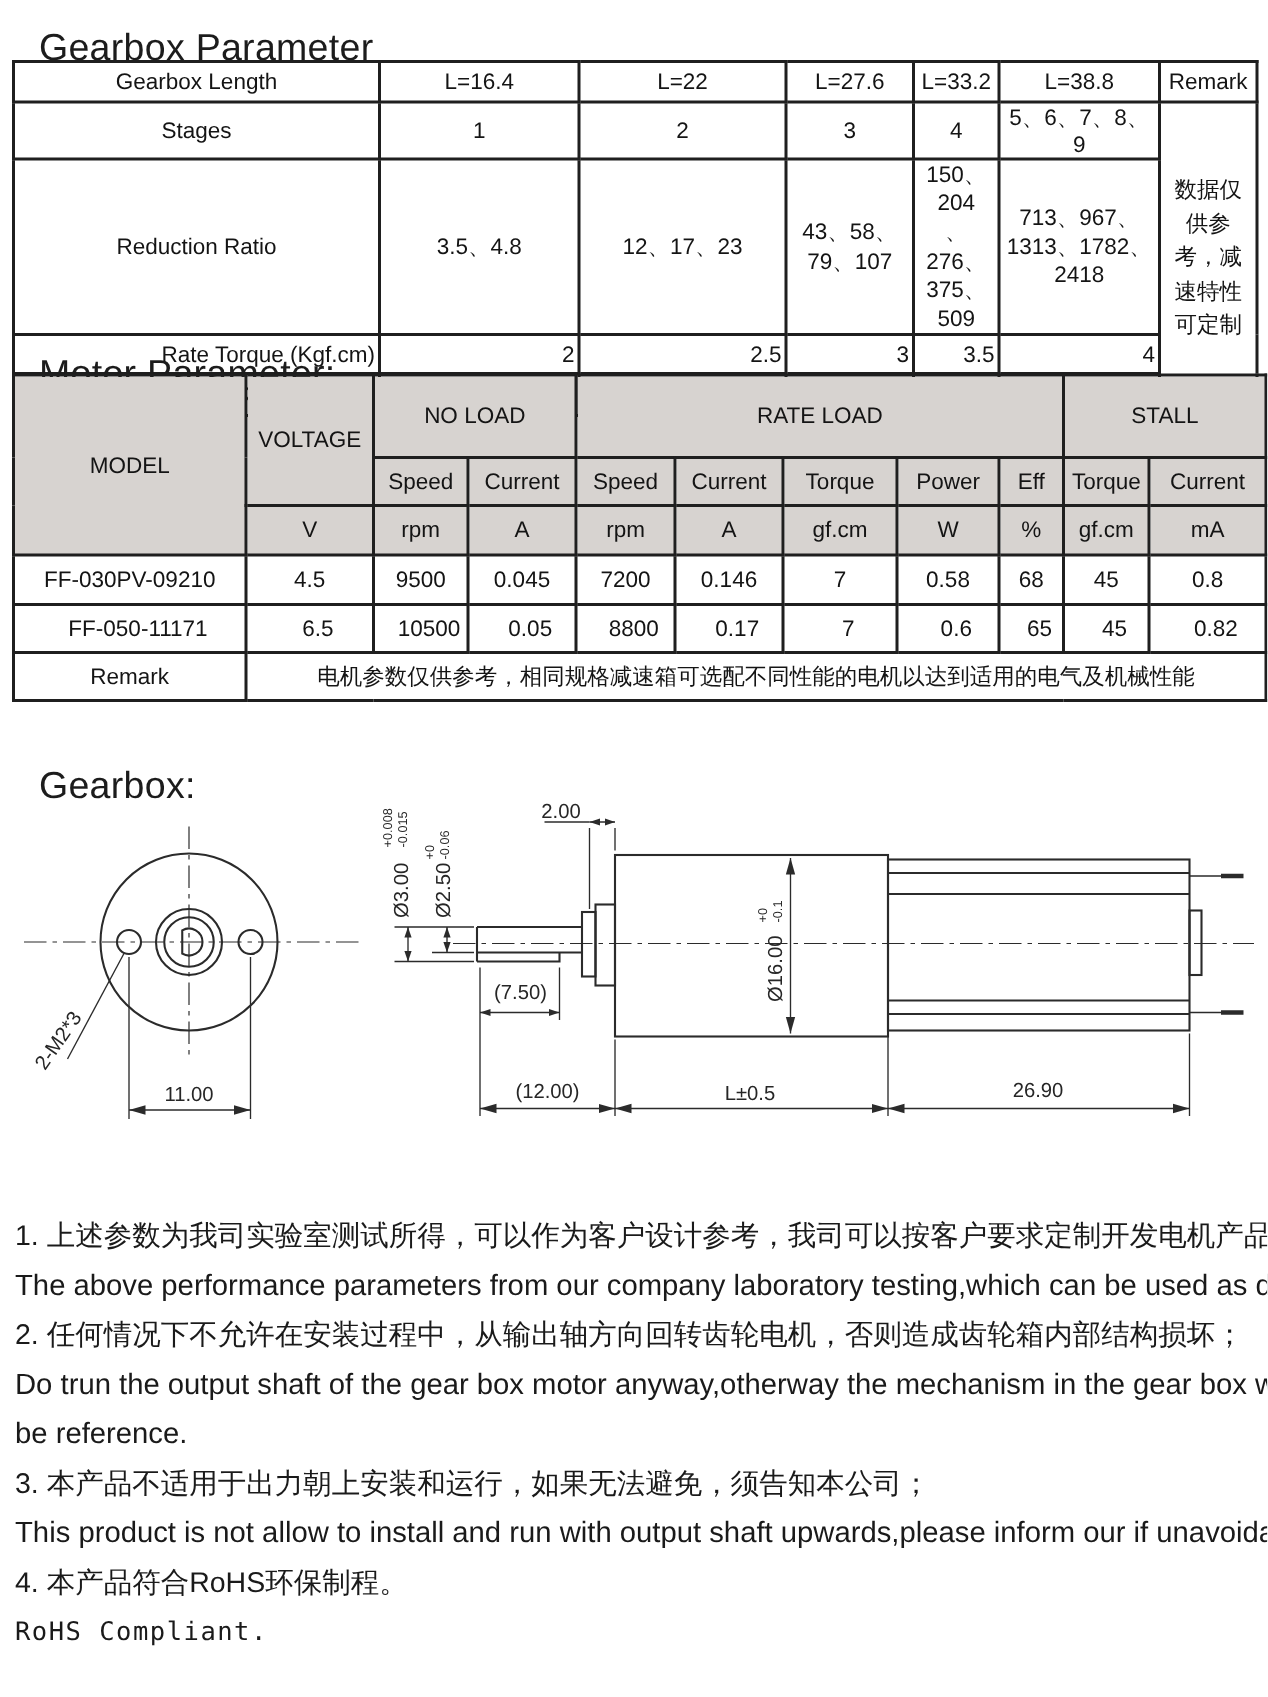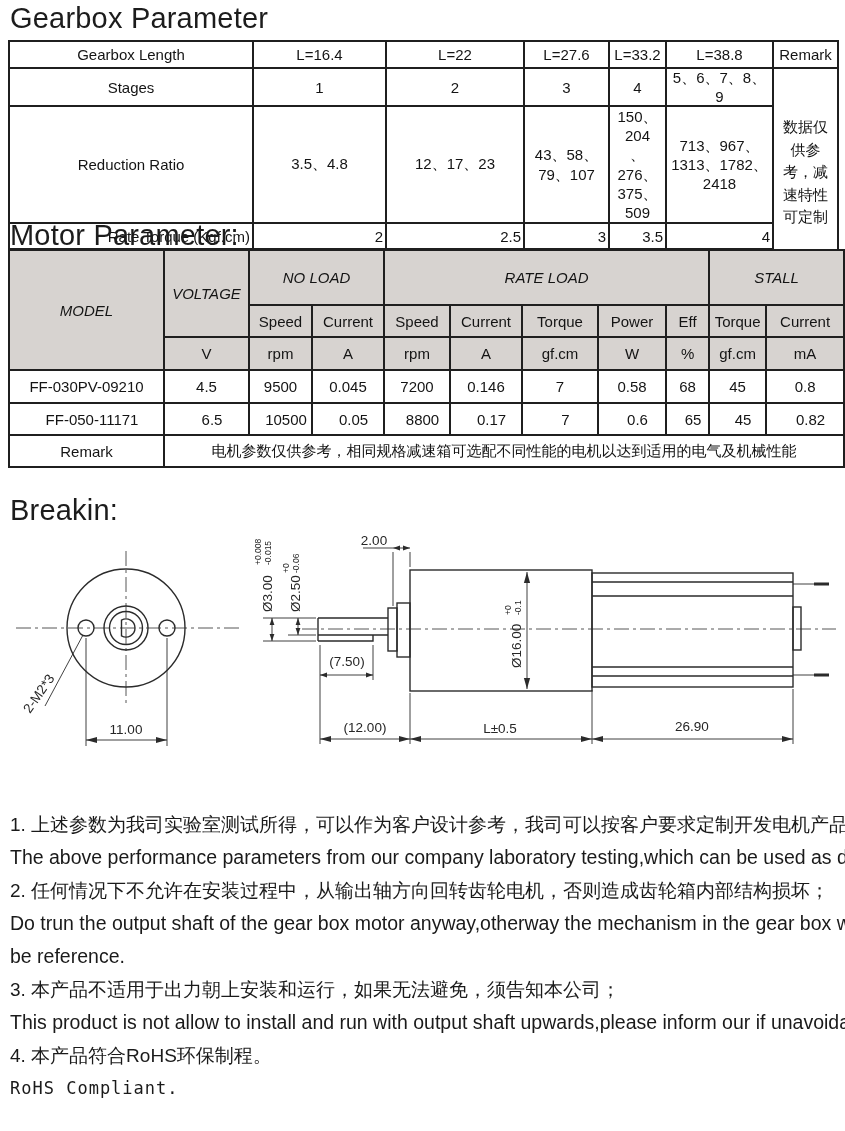--- a/index.html
+++ b/index.html
@@ -1,40 +1,40 @@
 <!DOCTYPE html>
 <html><head>
 <meta charset="utf-8">
 <style>
   html,body { margin:0; padding:0; background:#ffffff; }
   .page {
     position:relative; width:845px; height:1131px; background:#ffffff;
     font-family:"Liberation Sans", sans-serif; color:#1a1a1a; overflow:hidden;
   }
   .h-title {
-    position:absolute; left:10px; margin:0; font-size:29px; font-weight:400;
+    position:absolute; left:10px; margin:16px; font-size:25px; font-weight:400;
     color:#1c1c1c; letter-spacing:0.2px; white-space:nowrap;
   }
   
   table.tbl { border-collapse:collapse; table-layout:fixed; position:absolute; }
   table.tbl td {
     border:2px solid #1f1f1f; text-align:center; vertical-align:middle;
     font-size:15px; color:#141414; padding:0 2px; overflow:hidden;
   }
   table.gearbox { left:8px; top:40px; width:831px; }
   table.gearbox tr.r0 td { height:25px; }
   table.gearbox tr.r1 td { height:24px; }
   table.gearbox tr.r2 td { height:54px; }
   table.gearbox tr.r3 td { height:24px;text-align:right; }
   table.gearbox tr.r4 td { height:26px; }
   .pre { white-space:pre-line; line-height:1.28; font-size:14.5px;margin-top:13px; }
   td.remark-note { font-size:15px; line-height:1.5; white-space:pre-line; }
   table.motor { left:8px; top:249px; width:837px; }
   table.motor td.hd { background:#d7d3d0; }
-  table.motor tr.m0 td { height:53px;font-style:italic; }
+  table.motor tr.m0 td { height:53px; }
   table.motor tr.m1 td { height:30px; }
   table.motor tr.m2 td { height:31px; }
   table.motor tr.m3 td { height:31px; }
   table.motor tr.m4 td { height:30px;padding-left:13px; }
   table.motor tr.m5 td { height:30px; }
   
   svg.drawing { position:absolute; left:0; top:533px; }
   svg.drawing .ol  { stroke:#2b2b2b; stroke-width:1.4; fill:none; }
   svg.drawing .dim { stroke:#2b2b2b; stroke-width:0.9; fill:none; }
   svg.drawing .cl  { stroke:#2b2b2b; stroke-width:0.8; fill:none; stroke-dasharray:15 4 3 4; }
@@ -194,21 +194,21 @@
       <td>45</td>
       <td>0.82</td>
     </tr>
     <tr class="m5">
       <td>Remark</td>
       <td colspan="10">电机参数仅供参考，相同规格减速箱可选配不同性能的电机以达到适用的电气及机械性能</td>
     </tr>
   </tbody>
     </table>
 
-  <h1 class="h-title" style="top:494px;">Breakin:</h1>
+  <h1 class="h-title" style="top:494px;">Gearbox:</h1>
 
   <svg class="drawing" width="845" height="230" viewBox="0 533 845 230">
     <defs>
       <marker id="arr" markerUnits="userSpaceOnUse" markerWidth="12" markerHeight="8" refX="11" refY="4" orient="auto-start-reverse">
         <path d="M0,0.9 L11,4 L0,7.1 Z" fill="#2b2b2b"></path>
       </marker>
       <marker id="arrS" markerUnits="userSpaceOnUse" markerWidth="8" markerHeight="6" refX="7" refY="3" orient="auto-start-reverse">
         <path d="M0,0.6 L7,3 L0,5.4 Z" fill="#2b2b2b"></path>
       </marker>
     </defs>

